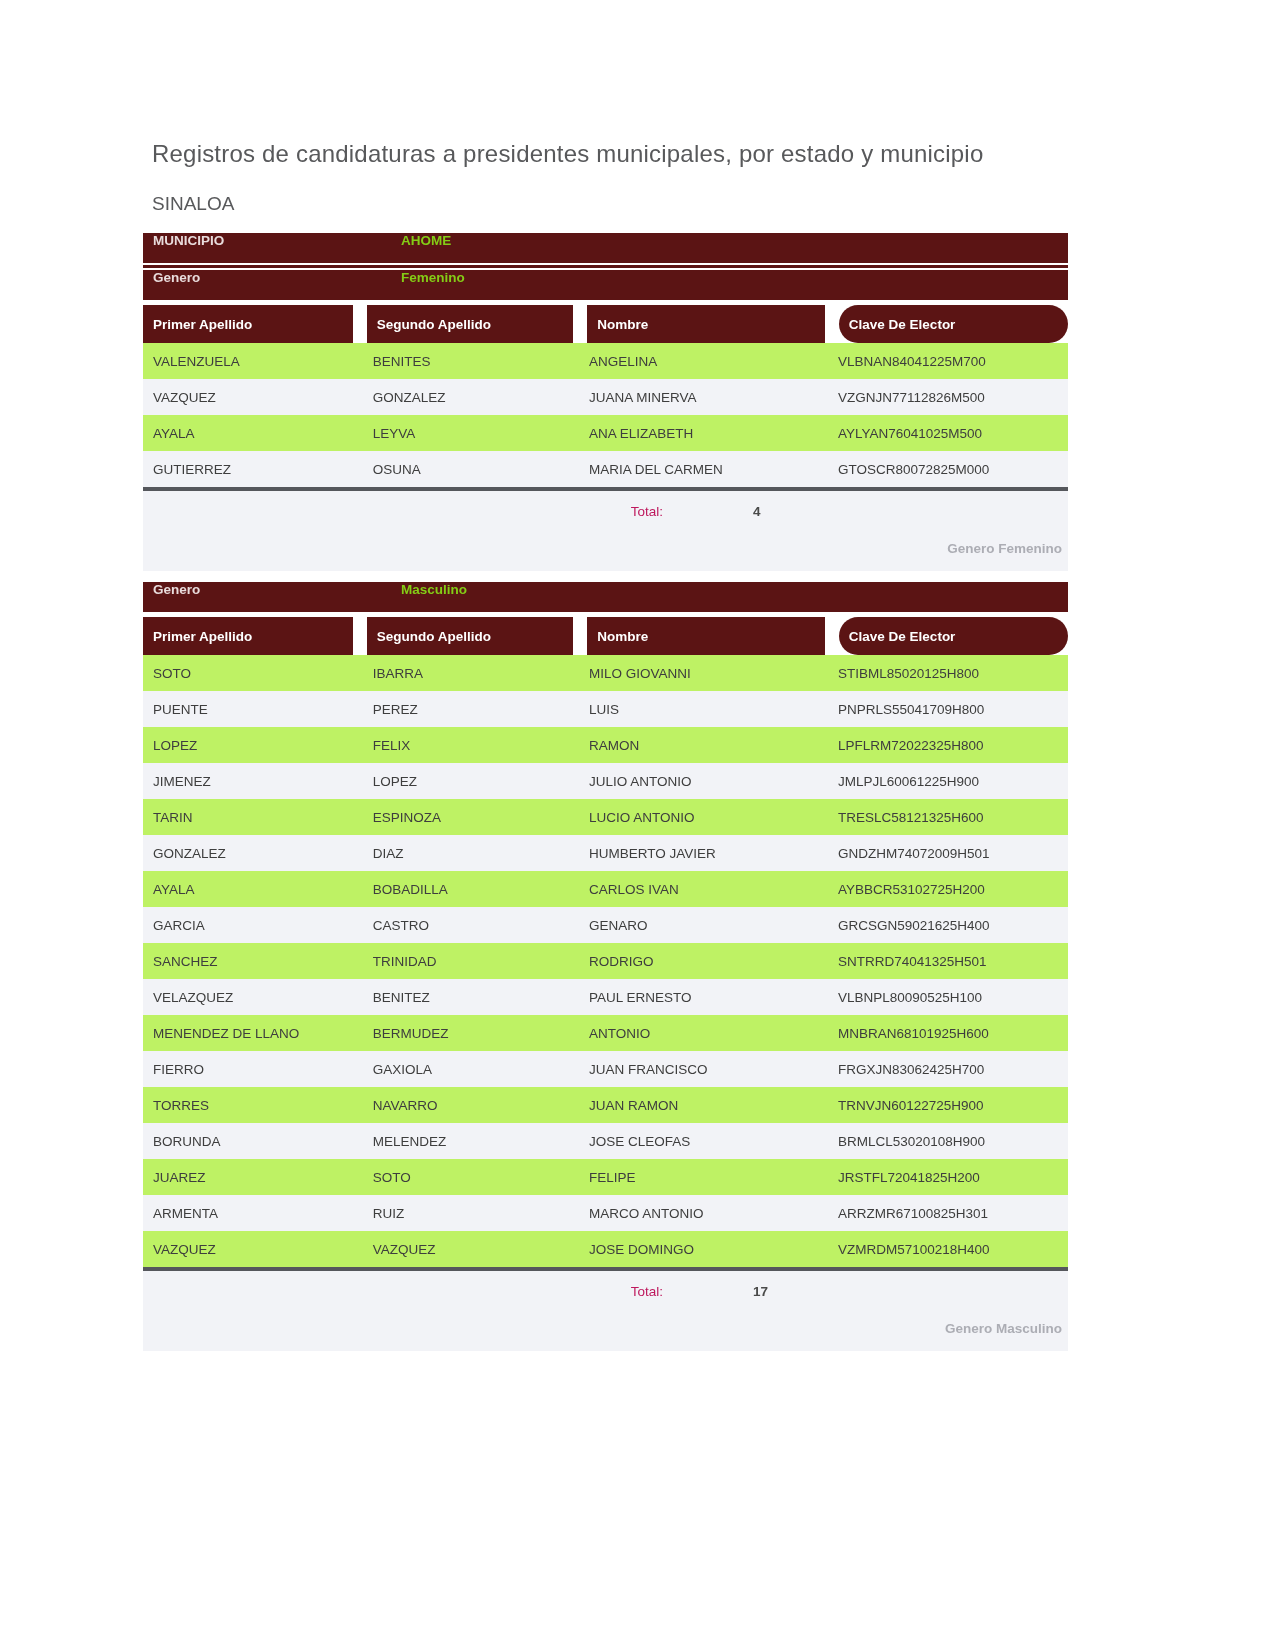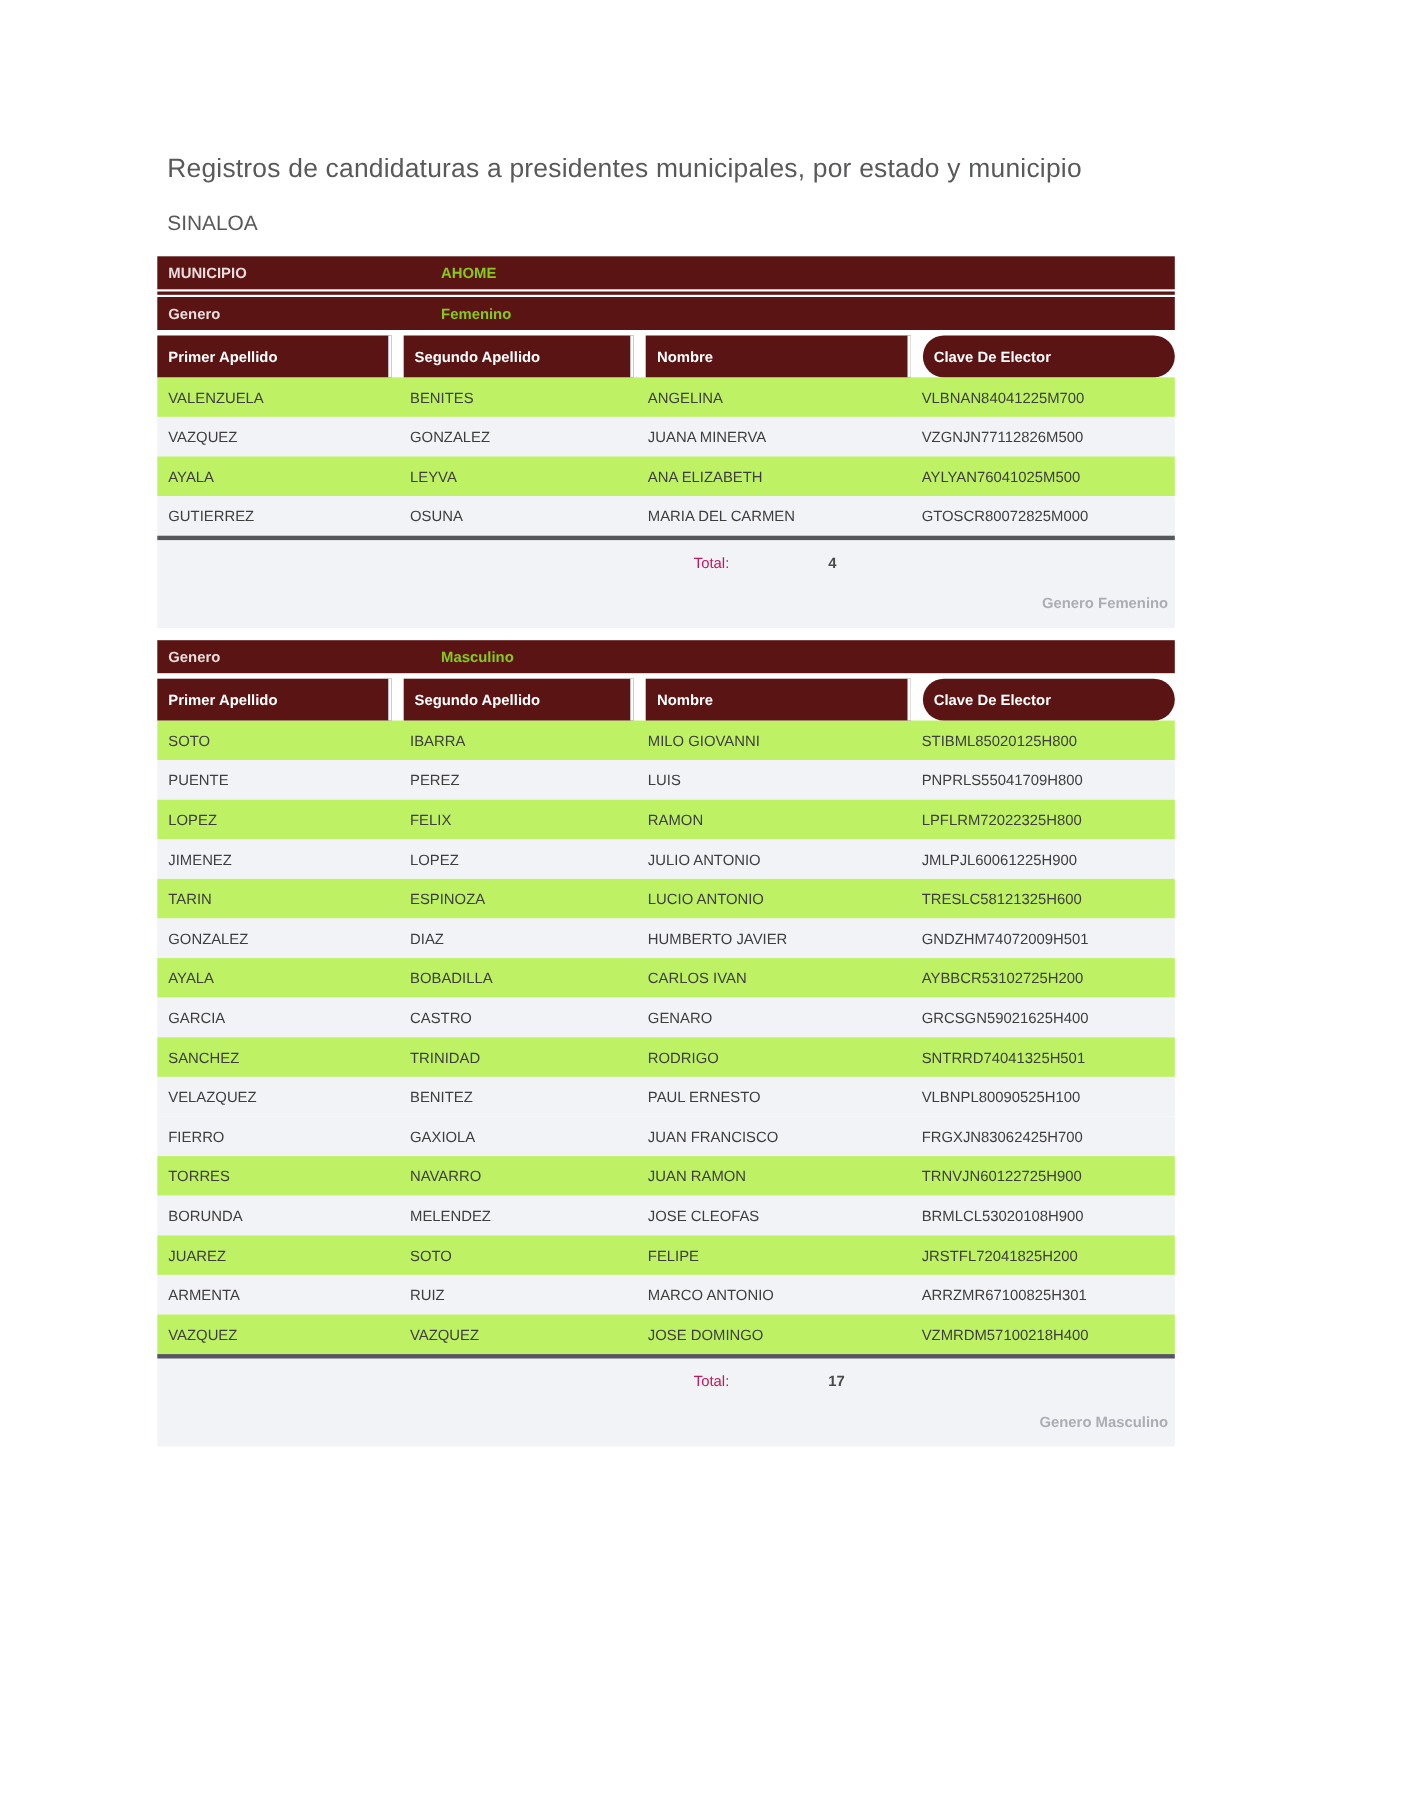--- a/index.html
+++ b/index.html
@@ -15,21 +15,21 @@
     font-size:24px;font-weight:normal;color:#58595b;letter-spacing:0.2px;
   }
   .state{
     position:absolute;left:152px;top:193px;margin:0;
     font-size:19px;font-weight:normal;color:#58595b;
   }
   .report{
     position:absolute;left:143px;top:233px;width:925px;
   }
   .bar{
-    display:flex;align-items:center;height:30px;
+    display:flex;height:30px;
     background:var(--maroon);
     font-size:13.5px;font-weight:bold;
   }
   .bar-label{
     width:248px;padding-left:10px;color:#e9dcdc;
   }
   .bar-value{color:#84cc16;}
   .msep{height:3px;background:var(--maroon);margin:2px 0;}
   .colhead{
     display:flex;margin-top:5px;height:38px;background:#ffffff;gap:11px;
@@ -199,20 +199,26 @@
               <div class="cell c2">TRINIDAD</div>
               <div class="cell c3">RODRIGO</div>
               <div class="cell c4">SNTRRD74041325H501</div>
             </div>
             <div class="row alt">
               <div class="cell c1">VELAZQUEZ</div>
               <div class="cell c2">BENITEZ</div>
               <div class="cell c3">PAUL ERNESTO</div>
               <div class="cell c4">VLBNPL80090525H100</div>
             </div>
+            <div class="row">
+              <div class="cell c1">MENENDEZ DE LLANO</div>
+              <div class="cell c2">BERMUDEZ</div>
+              <div class="cell c3">ANTONIO</div>
+              <div class="cell c4">MNBRAN68101925H600</div>
+            </div>
             <div class="row alt">
               <div class="cell c1">FIERRO</div>
               <div class="cell c2">GAXIOLA</div>
               <div class="cell c3">JUAN FRANCISCO</div>
               <div class="cell c4">FRGXJN83062425H700</div>
             </div>
             <div class="row">
               <div class="cell c1">TORRES</div>
               <div class="cell c2">NAVARRO</div>
               <div class="cell c3">JUAN RAMON</div>

